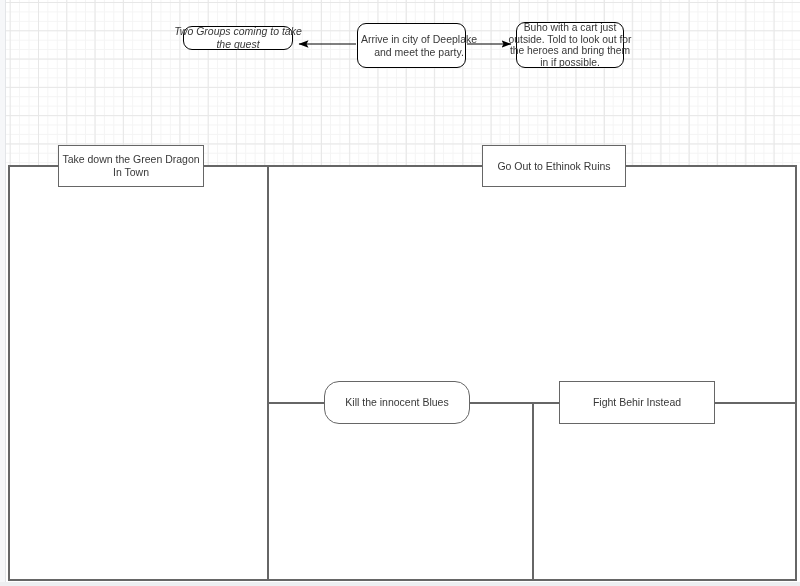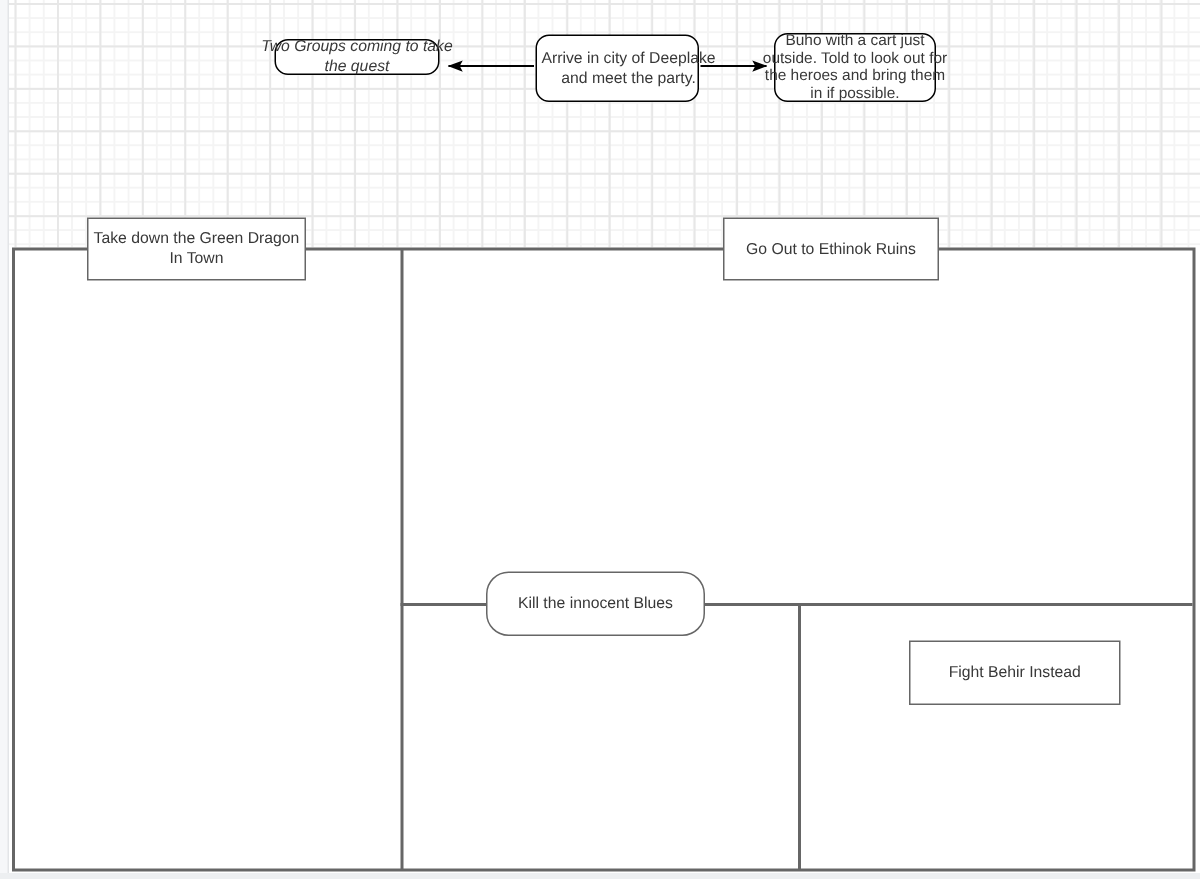--- a/index.html
+++ b/index.html
@@ -47,21 +47,21 @@
   .rounded{border:1px solid #000000;border-radius:9px;}
   .n-two-groups{left:183px;top:26px;width:110px;height:24px;font-style:italic;}
   .n-arrive   {left:357px;top:23px;width:109px;height:45px;padding-left:15px;}
   .n-buho     {left:516px;top:22px;width:108px;height:46px;font-size:10.3px;line-height:11.5px;}
 
   
   .lane-title{border:1.5px solid #666666;}
   .t-dragon {left:58px; top:145px;width:146px;height:42px;}
   .t-ethinok{left:462px;top:145px;width:144px;height:42px;margin-left:20px;}
   .t-blues  {left:324px;top:381px;width:146px;height:43px;border-radius:15px;}
-  .t-behir  {left:606px;top:381px;width:141px;height:43px;margin-top:46px;}
+  .t-behir  {left:559px;top:381px;width:156px;height:43px;}
 
   .edges{left:0;top:0;width:800px;height:586px;pointer-events:none;}
 </style>
 </head>
 <body>
 
 <div style="position:relative;width:800px;height:586px;">
 
   <div class="abs grid"></div>
   <div class="abs offpage-left"></div>

